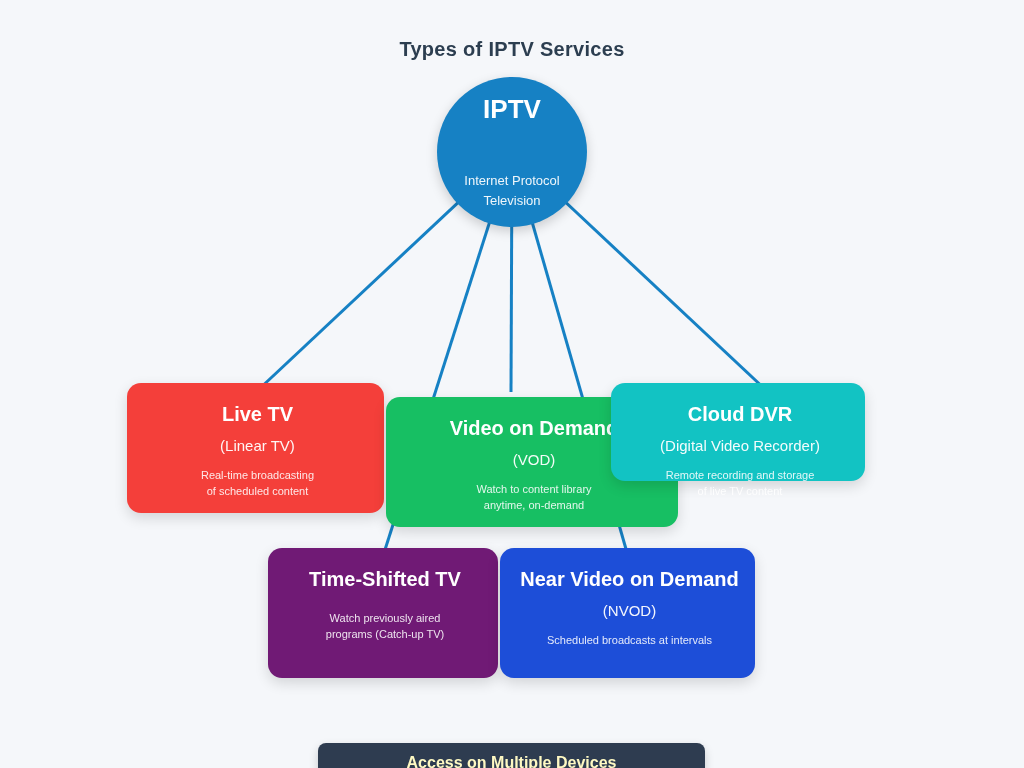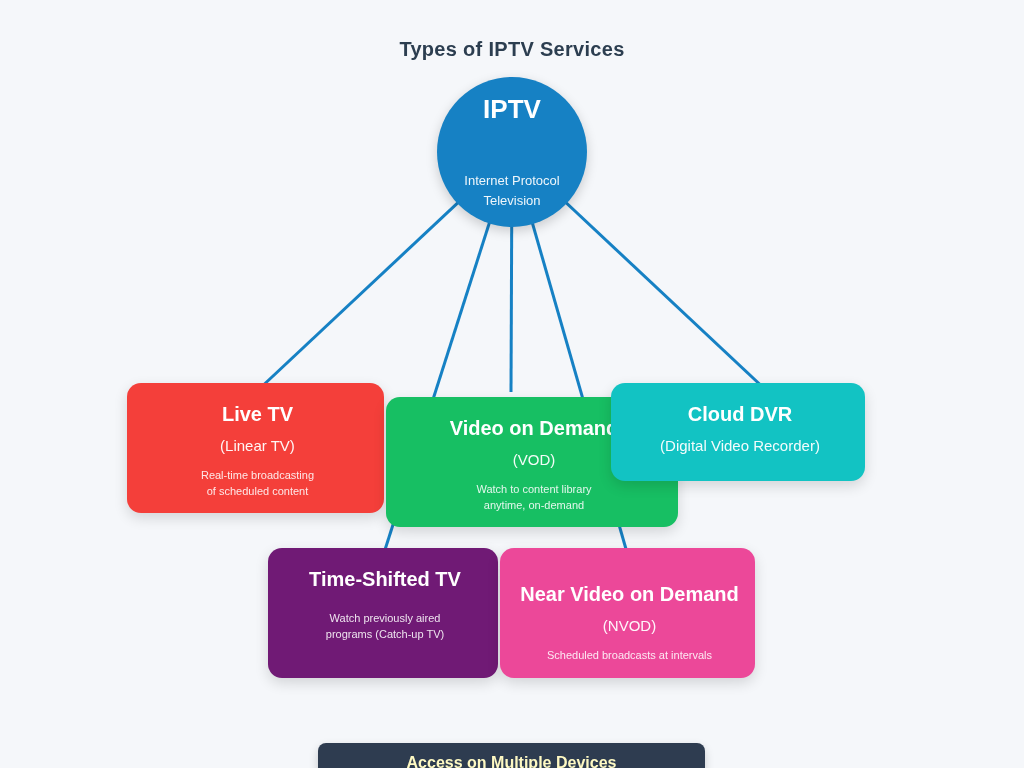--- a/index.html
+++ b/index.html
@@ -133,29 +133,31 @@
   <div class="card card-vod" style="background-color: rgb(23, 191, 99);">
     <div class="card-title">Video on Demand</div>
     <div class="card-sub">(VOD)</div>
     <div class="card-desc">Watch to content library
 anytime, on-demand</div>
   </div>
 
   <div class="card card-cloud-dvr" style="background-color: rgb(18, 195, 195);">
     <div class="card-title">Cloud DVR</div>
     <div class="card-sub">(Digital Video Recorder)</div>
+    <div class="card-desc">Remote recording and storage
+of live TV content</div>
   </div>
 
   <div class="card card-time-shifted" style="background-color: #701a75;">
     <div class="card-title">Time-Shifted TV</div>
     <div class="card-desc no-sub">Watch previously aired
 programs (Catch-up TV)</div>
   </div>
 
-  <div class="card card-nvod" style="background-color: #ec4899; justify-content: center;">
+  <div class="card card-nvod" style="background-color: #1d4ed8;">
     <div class="card-title">Near Video on Demand</div>
     <div class="card-sub">(NVOD)</div>
     <div class="card-desc">Scheduled broadcasts at intervals</div>
   </div>
 
   <div class="footer-bar" style="background-color: rgb(46, 60, 80);">
     <span>Access on Multiple Devices</span>
   </div>
 
 </div>

